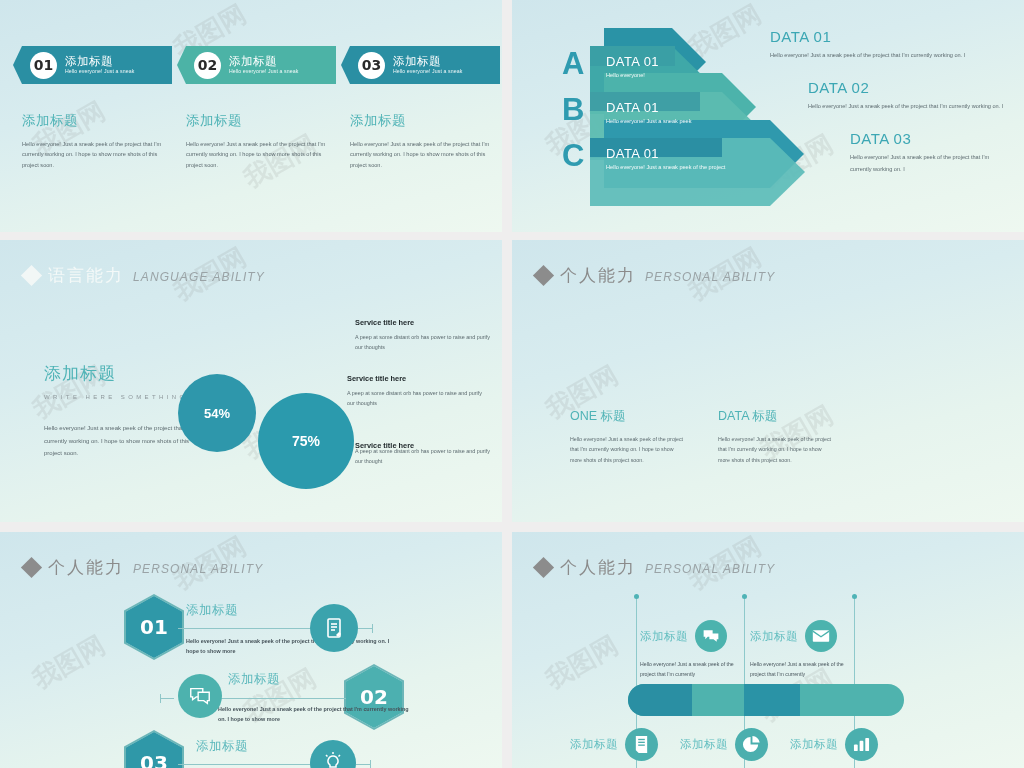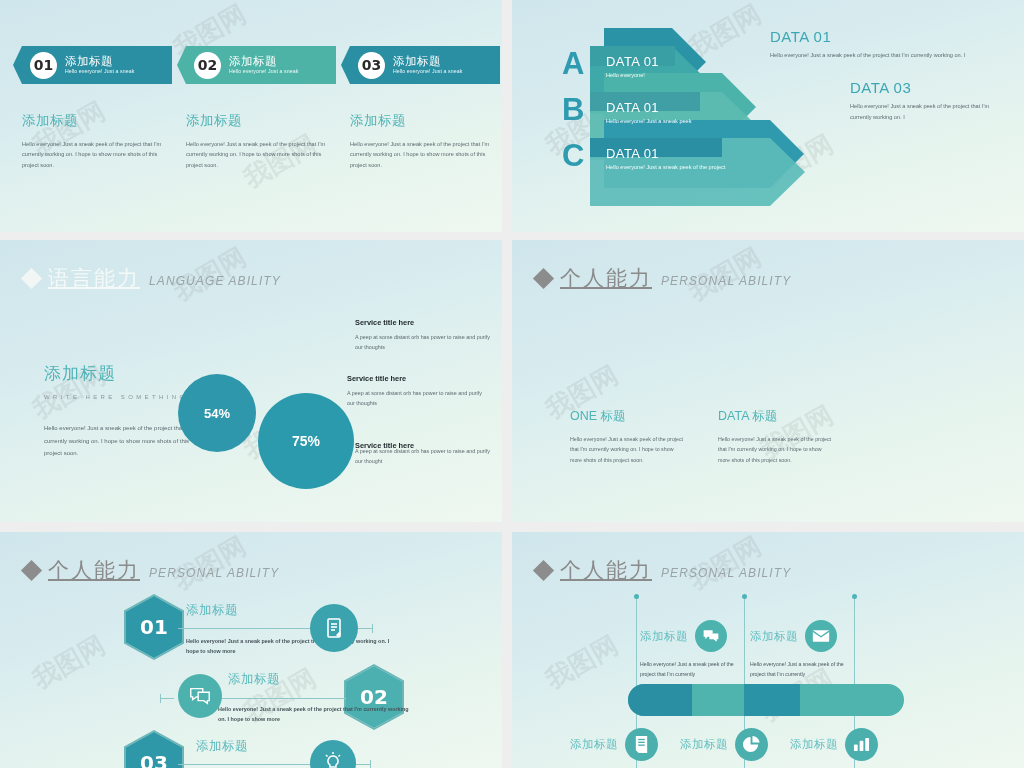--- a/index.html
+++ b/index.html
@@ -88,21 +88,21 @@
   .dt-item { margin-bottom:18px; }
   .dt-item h4 { color:#3ca7b4; font-size:15px; font-weight:normal; letter-spacing:.5px; margin-bottom:5px;}
   .dt-item p  { color:#5d6b70; font-size:5.6px; line-height:2.0;}
   .dt-1 { margin-left:0px; }
   .dt-2 { margin-left:38px; }
   .dt-3 { margin-left:80px; }
 
   
   .sec-head { position:absolute; left:24px; top:24px; display:flex; align-items:baseline; gap:9px;}
   .dia { width:15px;height:15px; transform:rotate(45deg); align-self:center;}
-  .sec-cn { font-size:21px; letter-spacing:2px;text-decoration:underline; }
+  .sec-cn { font-size:17px; letter-spacing:2px; }
   .sec-en { font-size:12px; letter-spacing:1.1px; color:#9aa3a6;font-style:italic; }
 
   
   .ml-left { position:absolute; left:44px; top:122px; width:150px;}
   .ml-left h3 { color:#4fb3b6; font-size:17px; font-weight:normal; letter-spacing:1px;}
   .ml-left .sub { color:#8d979b; font-size:6px; letter-spacing:3.4px; margin-top:9px;}
   .ml-left p { color:#5d6b70; font-size:6px; line-height:2.1; margin-top:22px;}
 
   .bub { position:absolute; border-radius:50%; display:flex; align-items:center; justify-content:center; color:#fff;}
   .bub-50 { left:178px; top:374px; width:78px; height:78px; background:#2e97ab; font-size:13px; font-weight:bold;}
@@ -259,20 +259,24 @@
       <div class="t2">Hello everyone! Just a sneak peek</div>
     </div>
     <div class="arrow-bar" style="left:80px; top:138px; width:190px; height:40px;">
       <div class="t1">DATA 01</div>
       <div class="t2">Hello everyone! Just a sneak peek of the project</div>
     </div>
 
     <div class="dt-list">
       <div class="dt-item dt-1">
         <h4>DATA 01</h4>
+        <p>Hello everyone! Just a sneak peek of the project that I'm currently working on. I</p>
+      </div>
+      <div class="dt-item dt-2">
+        <h4>DATA 02</h4>
         <p>Hello everyone! Just a sneak peek of the project that I'm currently working on. I</p>
       </div>
       <div class="dt-item dt-3">
         <h4>DATA 03</h4>
         <p>Hello everyone! Just a sneak peek of the project that I'm currently working on. I</p>
       </div>
     </div>
   </div>
 
   <div class="panel p-ml">

